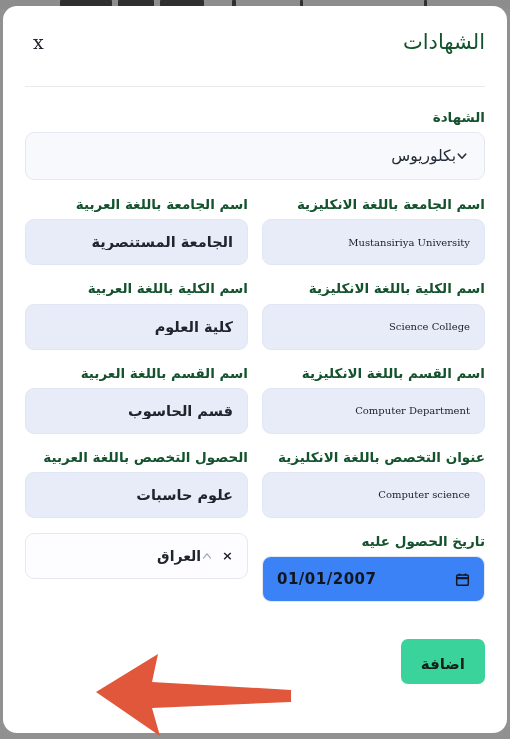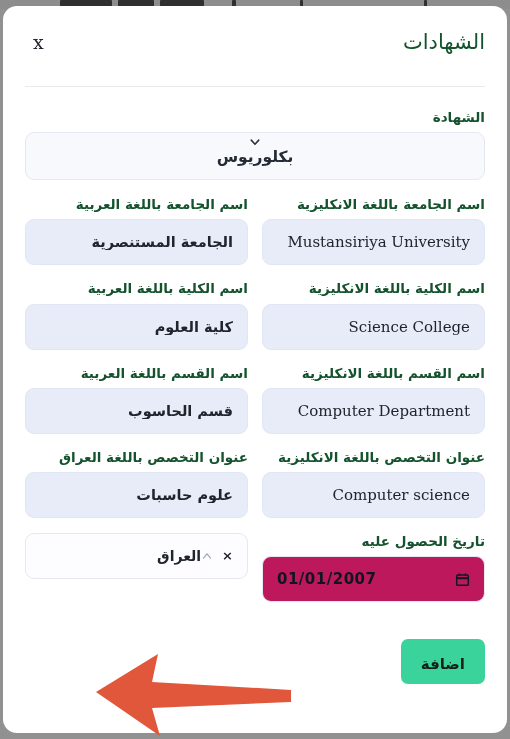--- a/index.html
+++ b/index.html
@@ -103,24 +103,23 @@
     height: 48px;
     background: #f7f9fc;
     border: 1px solid #e4e8f0;
     border-radius: 9px;
     box-sizing: border-box;
     display: flex;
     align-items: center;
     justify-content: flex-start;
     padding: 3px 16px;
     font-size: 15.5px;
-    font-weight: 700;
+    font-weight: 400;
     color: #252b36;
     cursor: pointer;
-    flex-direction: column;
   }
   .select-box .sel-value {
     flex: 1;
     text-align: right;
   }
   .chev-down {
     width: 12px;
     height: 12px;
     flex: none;
     color: #2b303a;
@@ -151,21 +150,21 @@
     outline: none;
   }
   .input-filled.ar {
     font-weight: 700;
     font-size: 14.5px;
     font-family: "DejaVu Sans", "Liberation Sans", sans-serif;
   }
   .input-filled.en {
     font-family: "DejaVu Serif", "Liberation Serif", serif;
     font-weight: 400;
-    font-size: 15px;
+    font-size: 10px;
     direction: ltr;
     text-align: right;
   }
 
   
   .country-box {
     position: relative;
     width: 100%;
     height: 46px;
     background: #fdfdff;
@@ -202,21 +201,21 @@
     height: 10px;
     color: #9aa1ad;
     cursor: pointer;
   }
 
   
   .date-box {
     position: relative;
     width: 100%;
     height: 46px;
-    background: #be185d;
+    background: #3b82f6;
     border: 1px solid #e6e9f0;
     border-radius: 9px;
     box-sizing: border-box;
     display: flex;
     align-items: center;
     padding: 0 14px;
     direction: ltr;
   }
   .date-text {
     flex: 1;
@@ -331,21 +330,21 @@
         <input class="input-filled ar" type="text" value="قسم الحاسوب" style="">
       </div>
     </div>
 
     <div class="row">
       <div class="col">
         <div class="field-label">عنوان التخصص باللغة الانكليزية</div>
         <input class="input-filled en" type="text" value="Computer science" style="">
       </div>
       <div class="col">
-        <div class="field-label">عنوان التخصص باللغة العراق</div>
+        <div class="field-label">الحصول التخصص باللغة العربية</div>
         <input class="input-filled ar" type="text" value="علوم حاسبات" style="">
       </div>
     </div>
 
     <div class="row">
       <div class="col">
         <div class="field-label">تاريخ الحصول عليه</div>
         <div class="date-box">
           <span class="date-text">01/01/2007</span>
           <svg class="cal-icon" viewBox="0 0 16 16" fill="none" stroke="currentColor" stroke-width="1.6">

